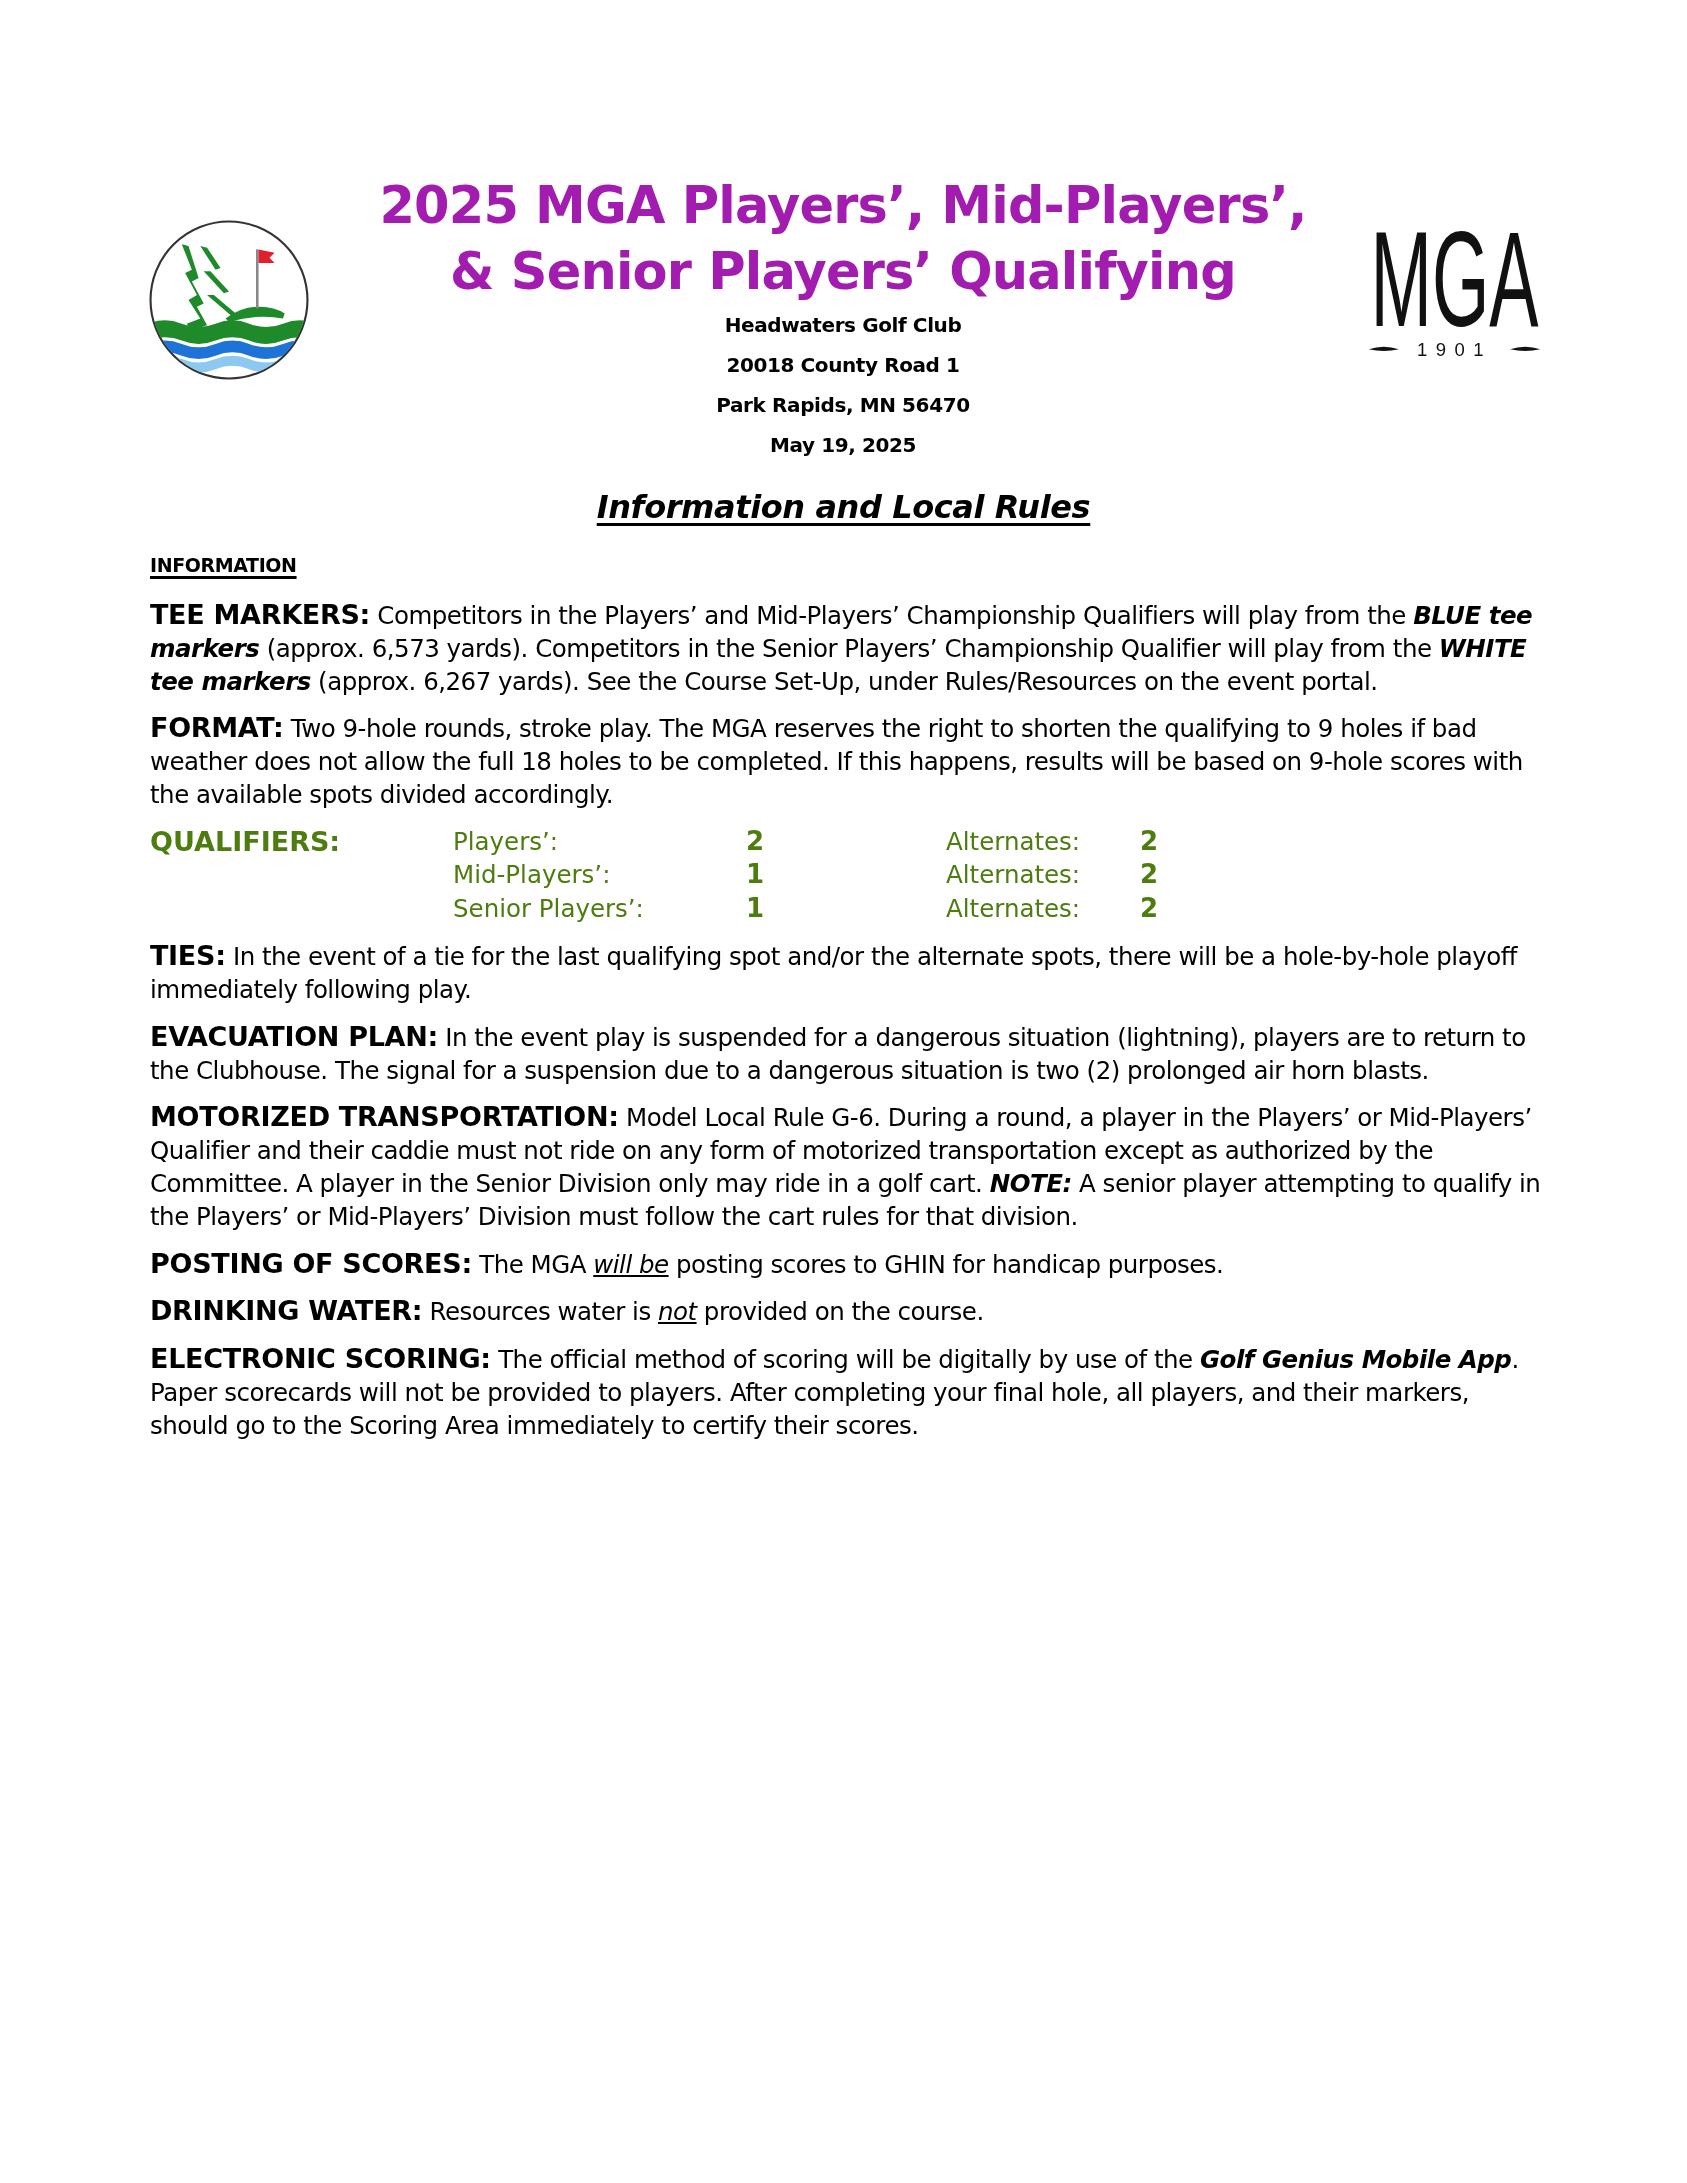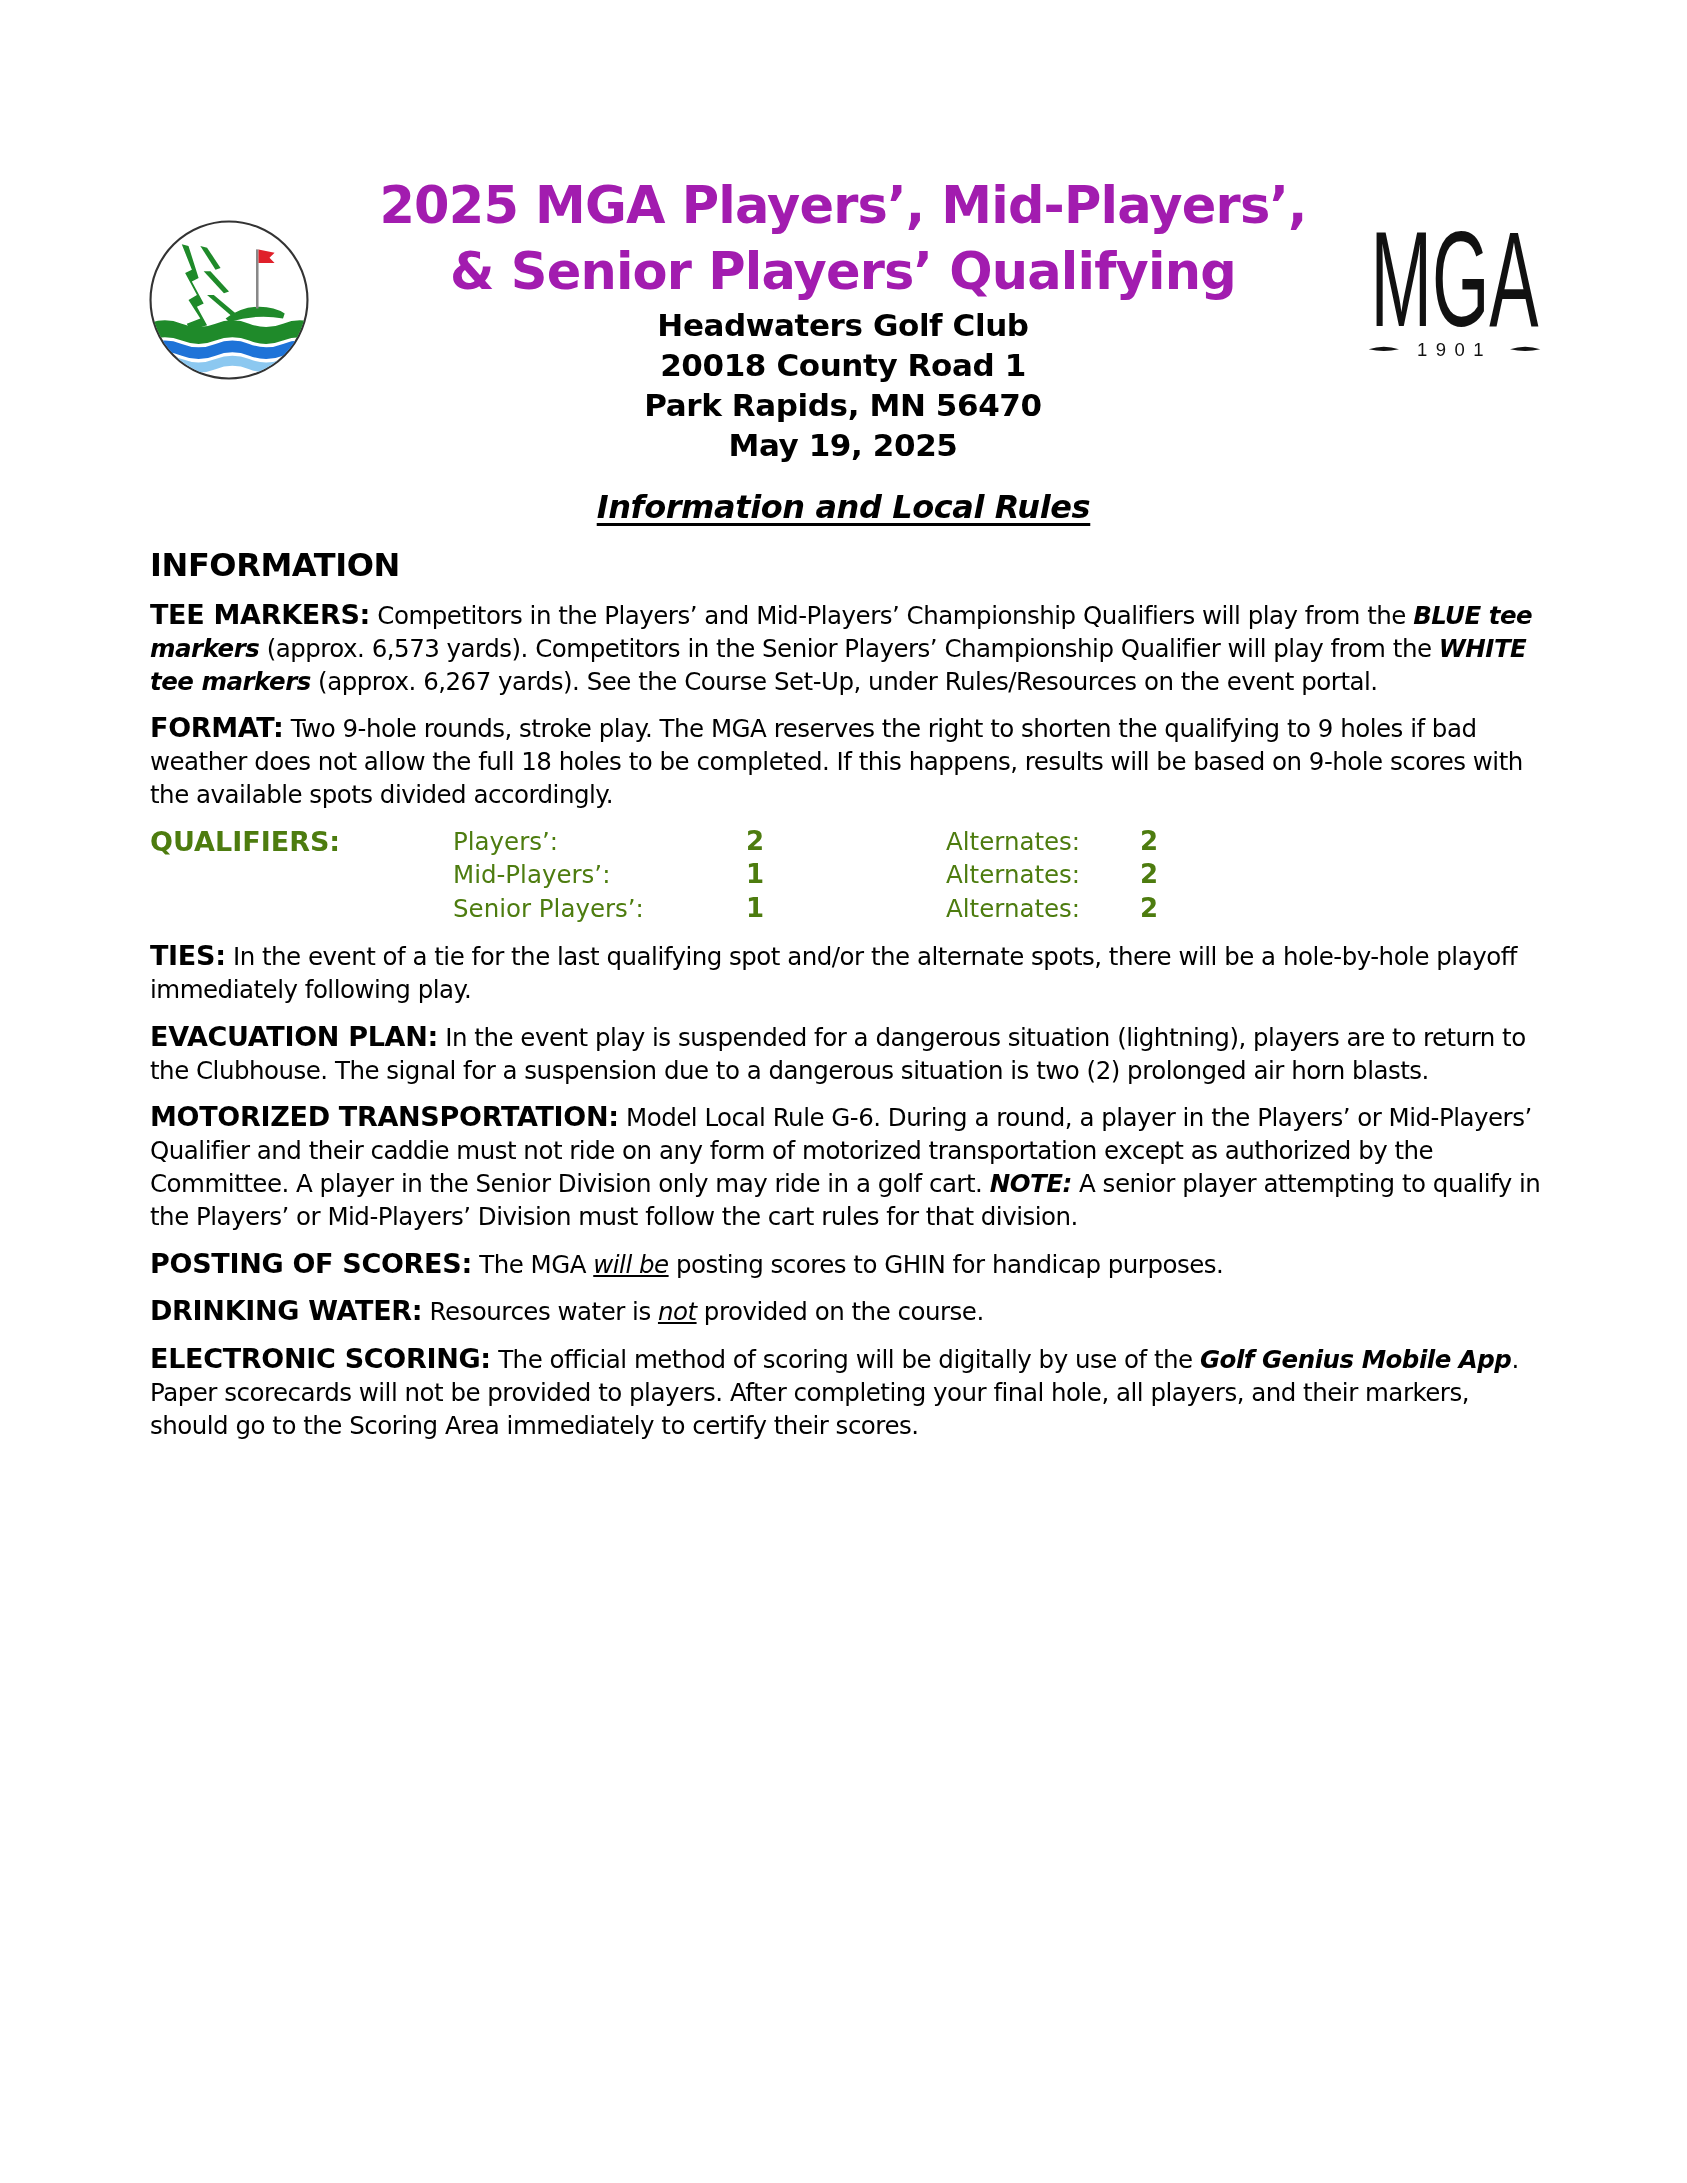--- a/index.html
+++ b/index.html
@@ -46,21 +46,21 @@
     .title-line {
       font-weight: bold;
       color: #a21caf;
       font-size: 51px;
       line-height: 66px;
       letter-spacing: -0.8px;
       white-space: nowrap;
     }
     .addr-line {
       font-weight: bold;
-      font-size: 31px;
+      font-size: 20px;
       line-height: 40px;
       letter-spacing: -0.4px;
       white-space: nowrap;
     }
     .addr-block {
       margin-top: 0px;
     }
     .subtitle {
       position: absolute;
       left: 0;
@@ -78,21 +78,22 @@
       letter-spacing: -0.4px;
     }
     .content {
       position: absolute;
       left: 150px;
       top: 544px;
       width: 1392px;
     }
     .section-heading {
       font-weight: bold;
-      font-size: 32px;
+      font-size: 19px;
+      text-decoration: underline;
       text-decoration-thickness: 2.5px;
       text-underline-offset: 4.2px;
       margin: 0 0 11.8px 0;
       line-height: 42px;
       letter-spacing: -0.4px;
     }
     .para {
       font-size: 24.5px;
       line-height: 33px;
       margin: 0 0 13.5px 0;

